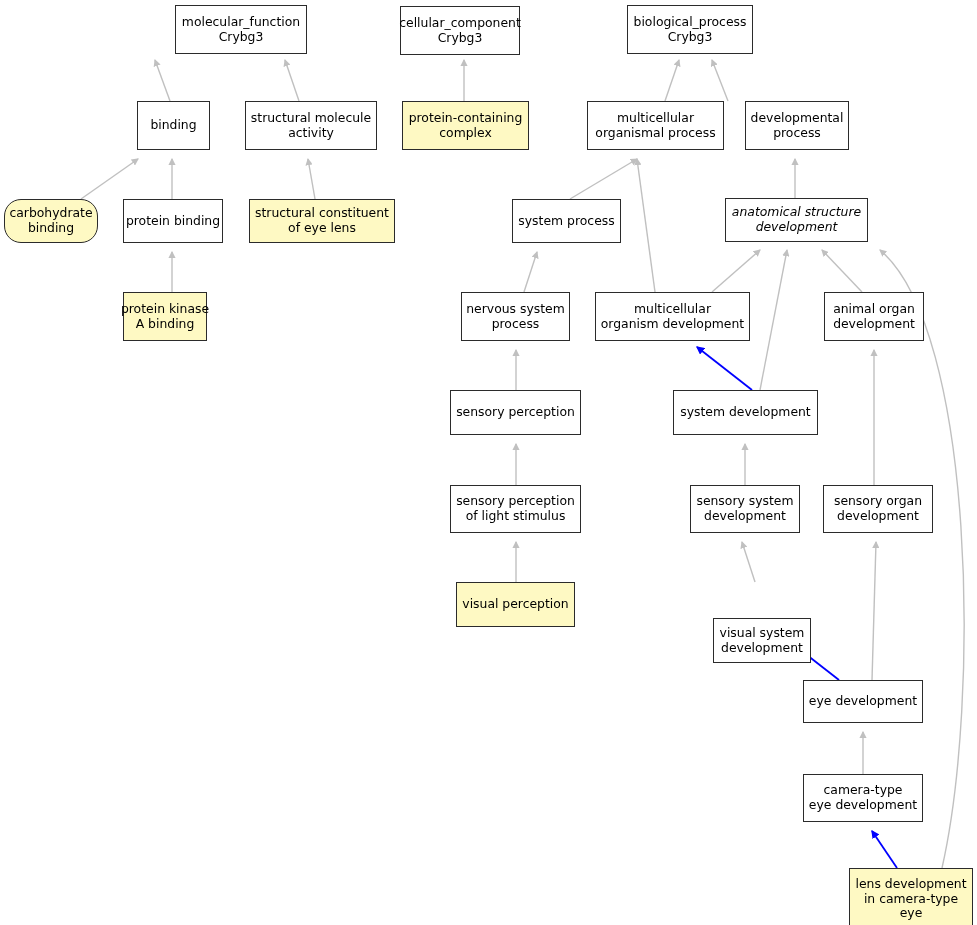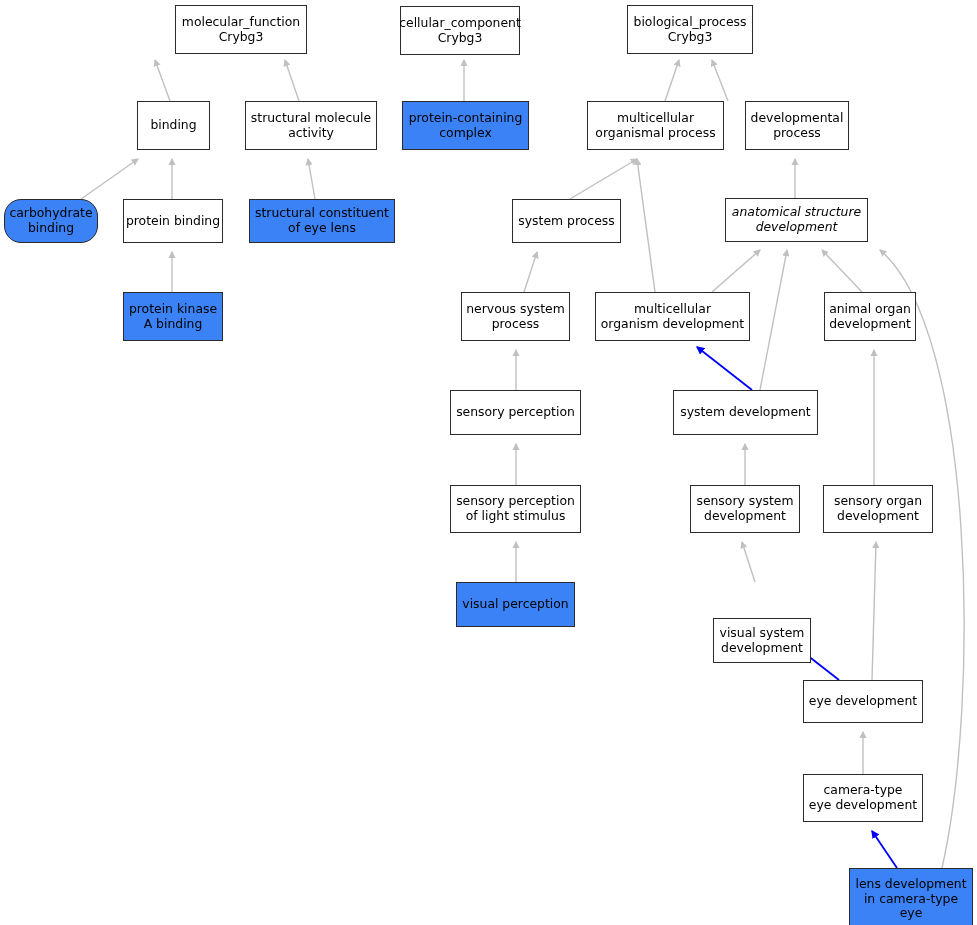--- a/index.html
+++ b/index.html
@@ -31,21 +31,21 @@
     align-items: center;
     justify-content: center;
     text-align: center;
     color: #000000;
     font-size: 12.4px;
     line-height: 14.6px;
     white-space: pre;
     z-index: 3;
   }
   .go-node.highlight {
-    background: #3b82f6;
+    background: #fef9c3;
   }
   .go-node .nlabel {
     display: block;
     padding: 0 2px;
   }
 </style>
 </head>
 <body>
 
 <div id="graph-root">
@@ -106,27 +106,27 @@
       <div class="go-node" style="left: 745px; top: 101px; width: 104px; height: 49px;"><span class="nlabel">developmental
 process</span></div>
       <div class="go-node highlight" style="left: 4px; top: 199px; width: 94px; height: 44px; border-radius: 17px;"><span class="nlabel">carbohydrate
 binding</span></div>
       <div class="go-node" style="left: 123px; top: 199px; width: 100px; height: 44px;"><span class="nlabel">protein binding</span></div>
       <div class="go-node highlight" style="left: 249px; top: 199px; width: 146px; height: 44px;"><span class="nlabel">structural constituent
 of eye lens</span></div>
       <div class="go-node" style="left: 488px; top: 199px; width: 109px; height: 44px; margin-left: 24px;"><span class="nlabel">system process</span></div>
       <div class="go-node" style="left: 725px; top: 198px; width: 143px; height: 44px; font-style: italic;"><span class="nlabel">anatomical structure
 development</span></div>
-      <div class="go-node highlight" style="left: 123px; top: 292px; width: 100px; height: 49px;"><span class="nlabel">protein kinase
+      <div class="go-node highlight" style="left: 123px; top: 292px; width: 84px; height: 49px;"><span class="nlabel">protein kinase
 A binding</span></div>
       <div class="go-node" style="left: 461px; top: 292px; width: 109px; height: 49px;"><span class="nlabel">nervous system
 process</span></div>
       <div class="go-node" style="left: 595px; top: 292px; width: 155px; height: 49px;"><span class="nlabel">multicellular
 organism development</span></div>
-      <div class="go-node" style="left: 824px; top: 292px; width: 92px; height: 49px; justify-content: center;"><span class="nlabel">animal organ
+      <div class="go-node" style="left: 824px; top: 292px; width: 100px; height: 49px; justify-content: center;"><span class="nlabel">animal organ
 development</span></div>
       <div class="go-node" style="left: 450px; top: 390px; width: 131px; height: 45px;"><span class="nlabel">sensory perception</span></div>
       <div class="go-node" style="left: 673px; top: 390px; width: 145px; height: 45px;"><span class="nlabel">system development</span></div>
       <div class="go-node" style="left: 450px; top: 485px; width: 131px; height: 48px;"><span class="nlabel">sensory perception
 of light stimulus</span></div>
       <div class="go-node" style="left: 690px; top: 485px; width: 110px; height: 48px;"><span class="nlabel">sensory system
 development</span></div>
       <div class="go-node" style="left: 823px; top: 485px; width: 110px; height: 48px;"><span class="nlabel">sensory organ
 development</span></div>
       <div class="go-node highlight" style="left: 456px; top: 582px; width: 119px; height: 45px;"><span class="nlabel">visual perception</span></div>

